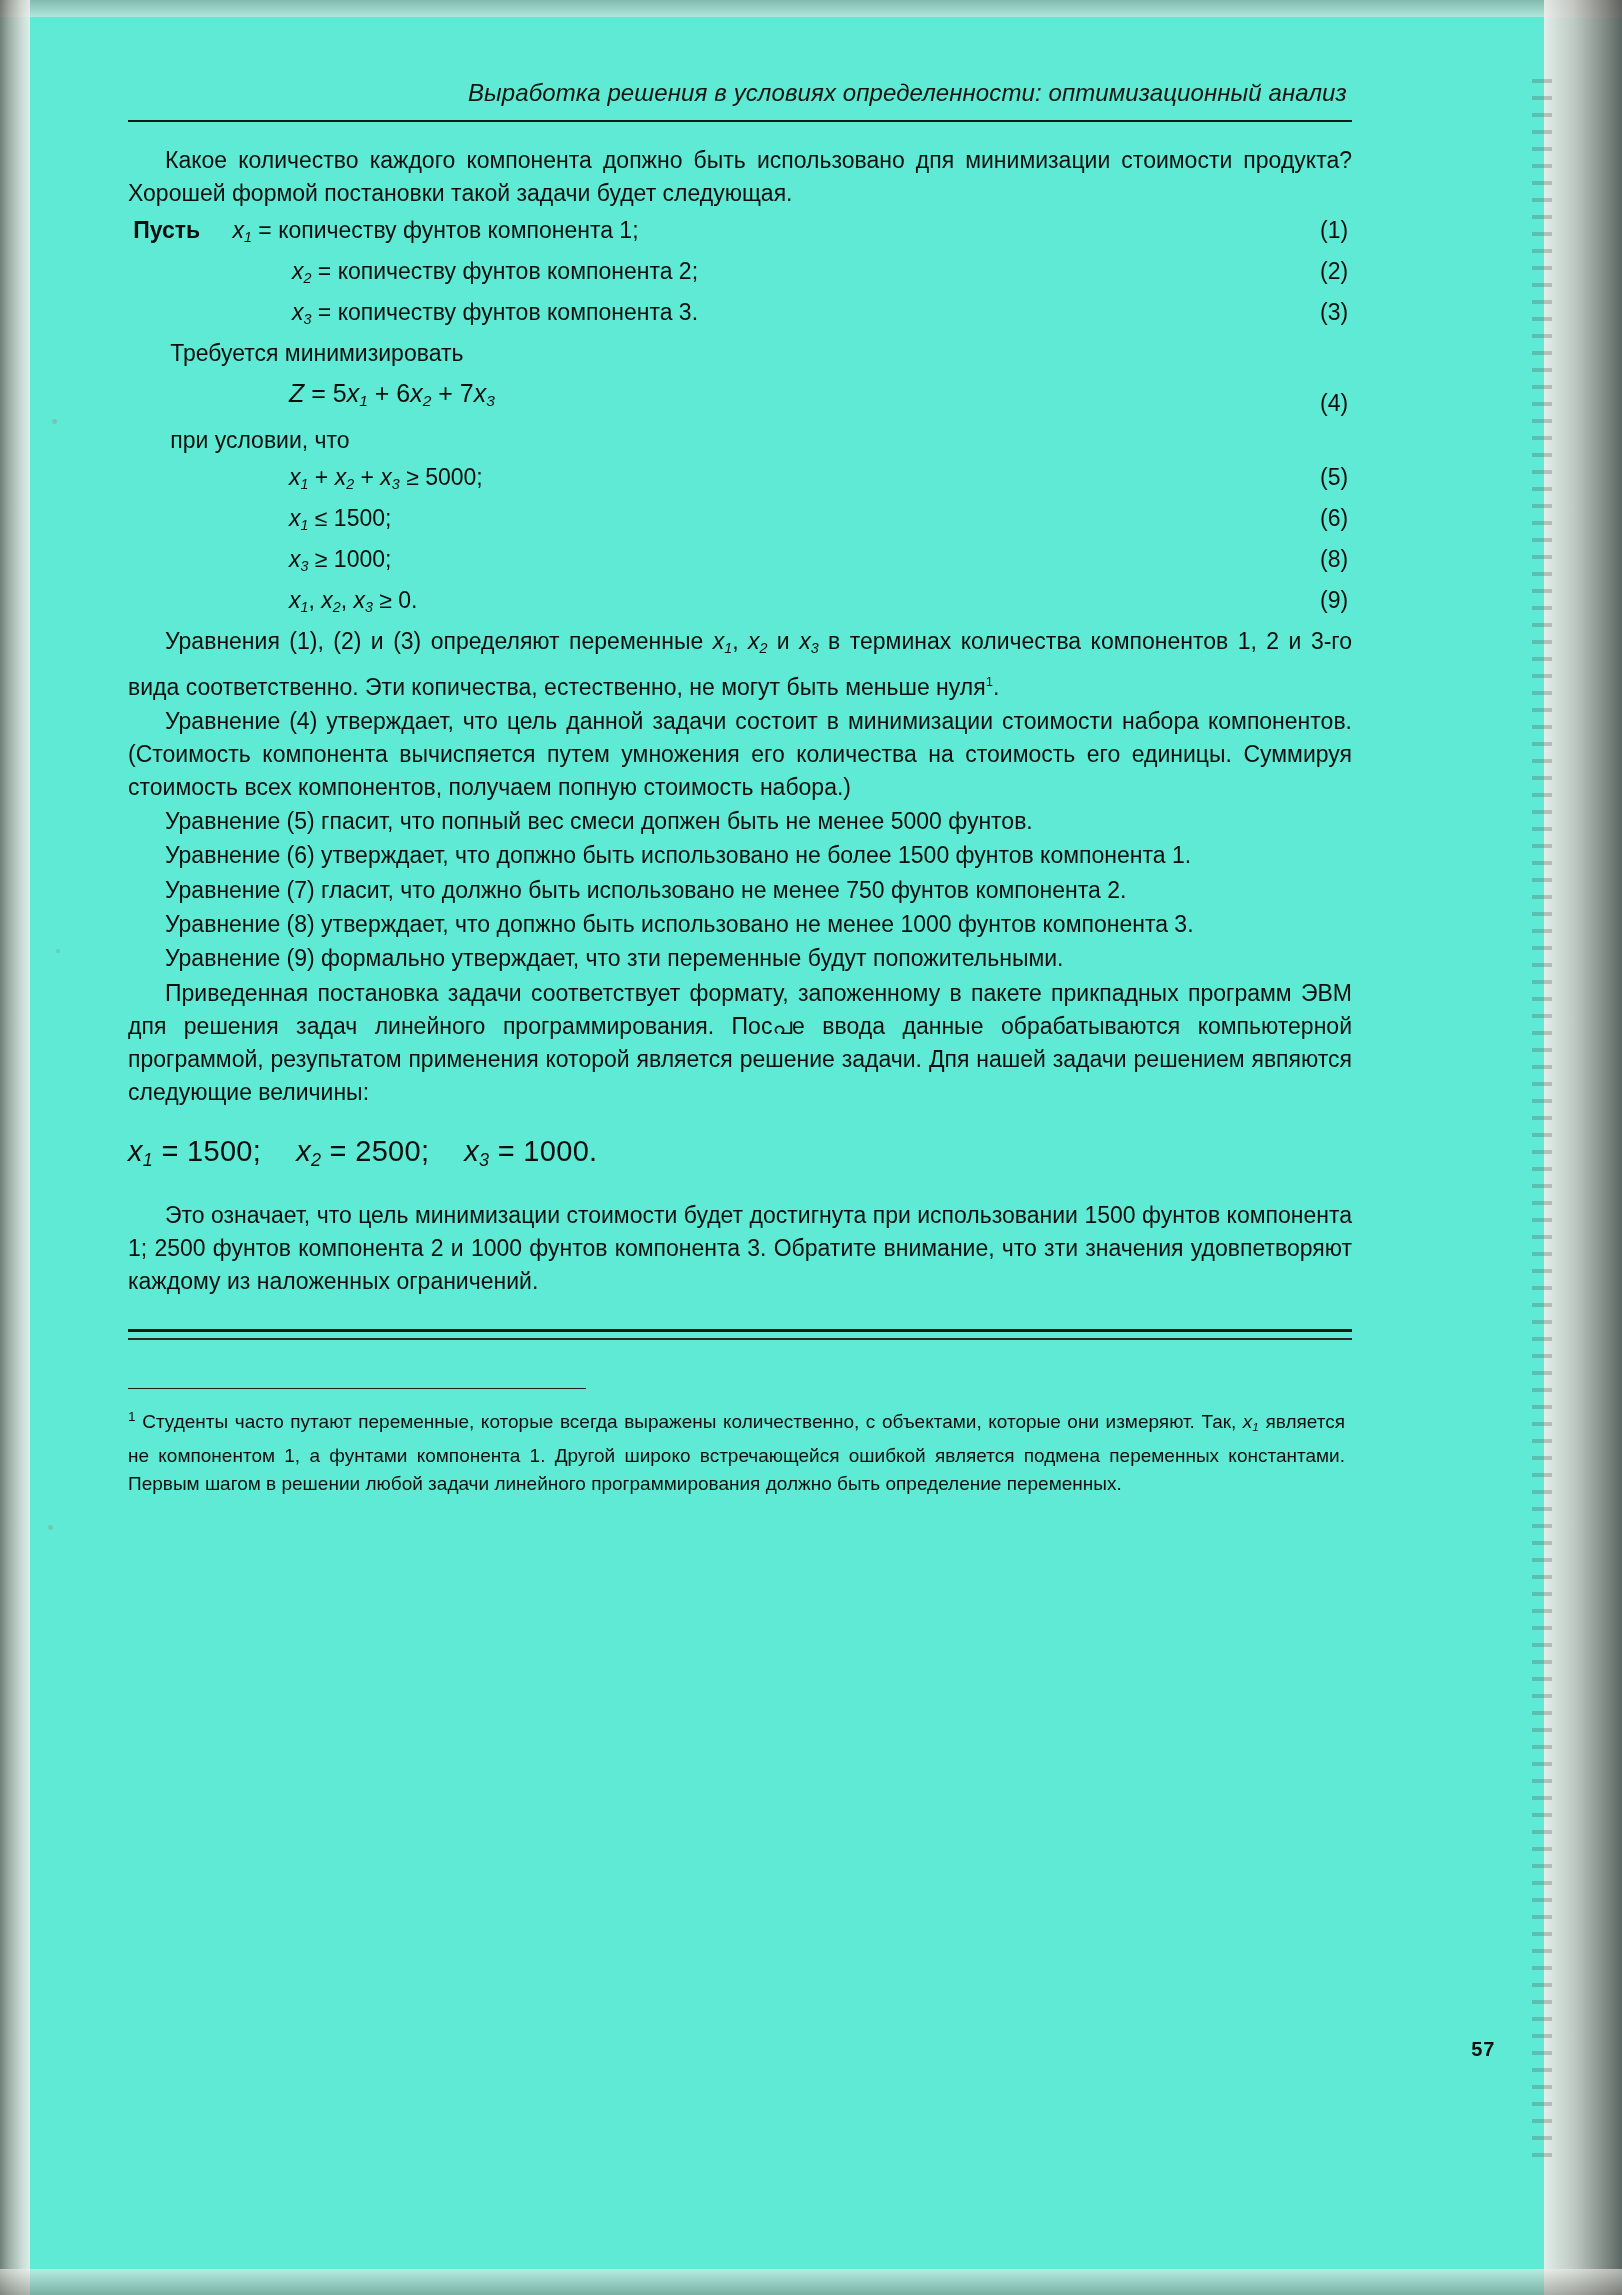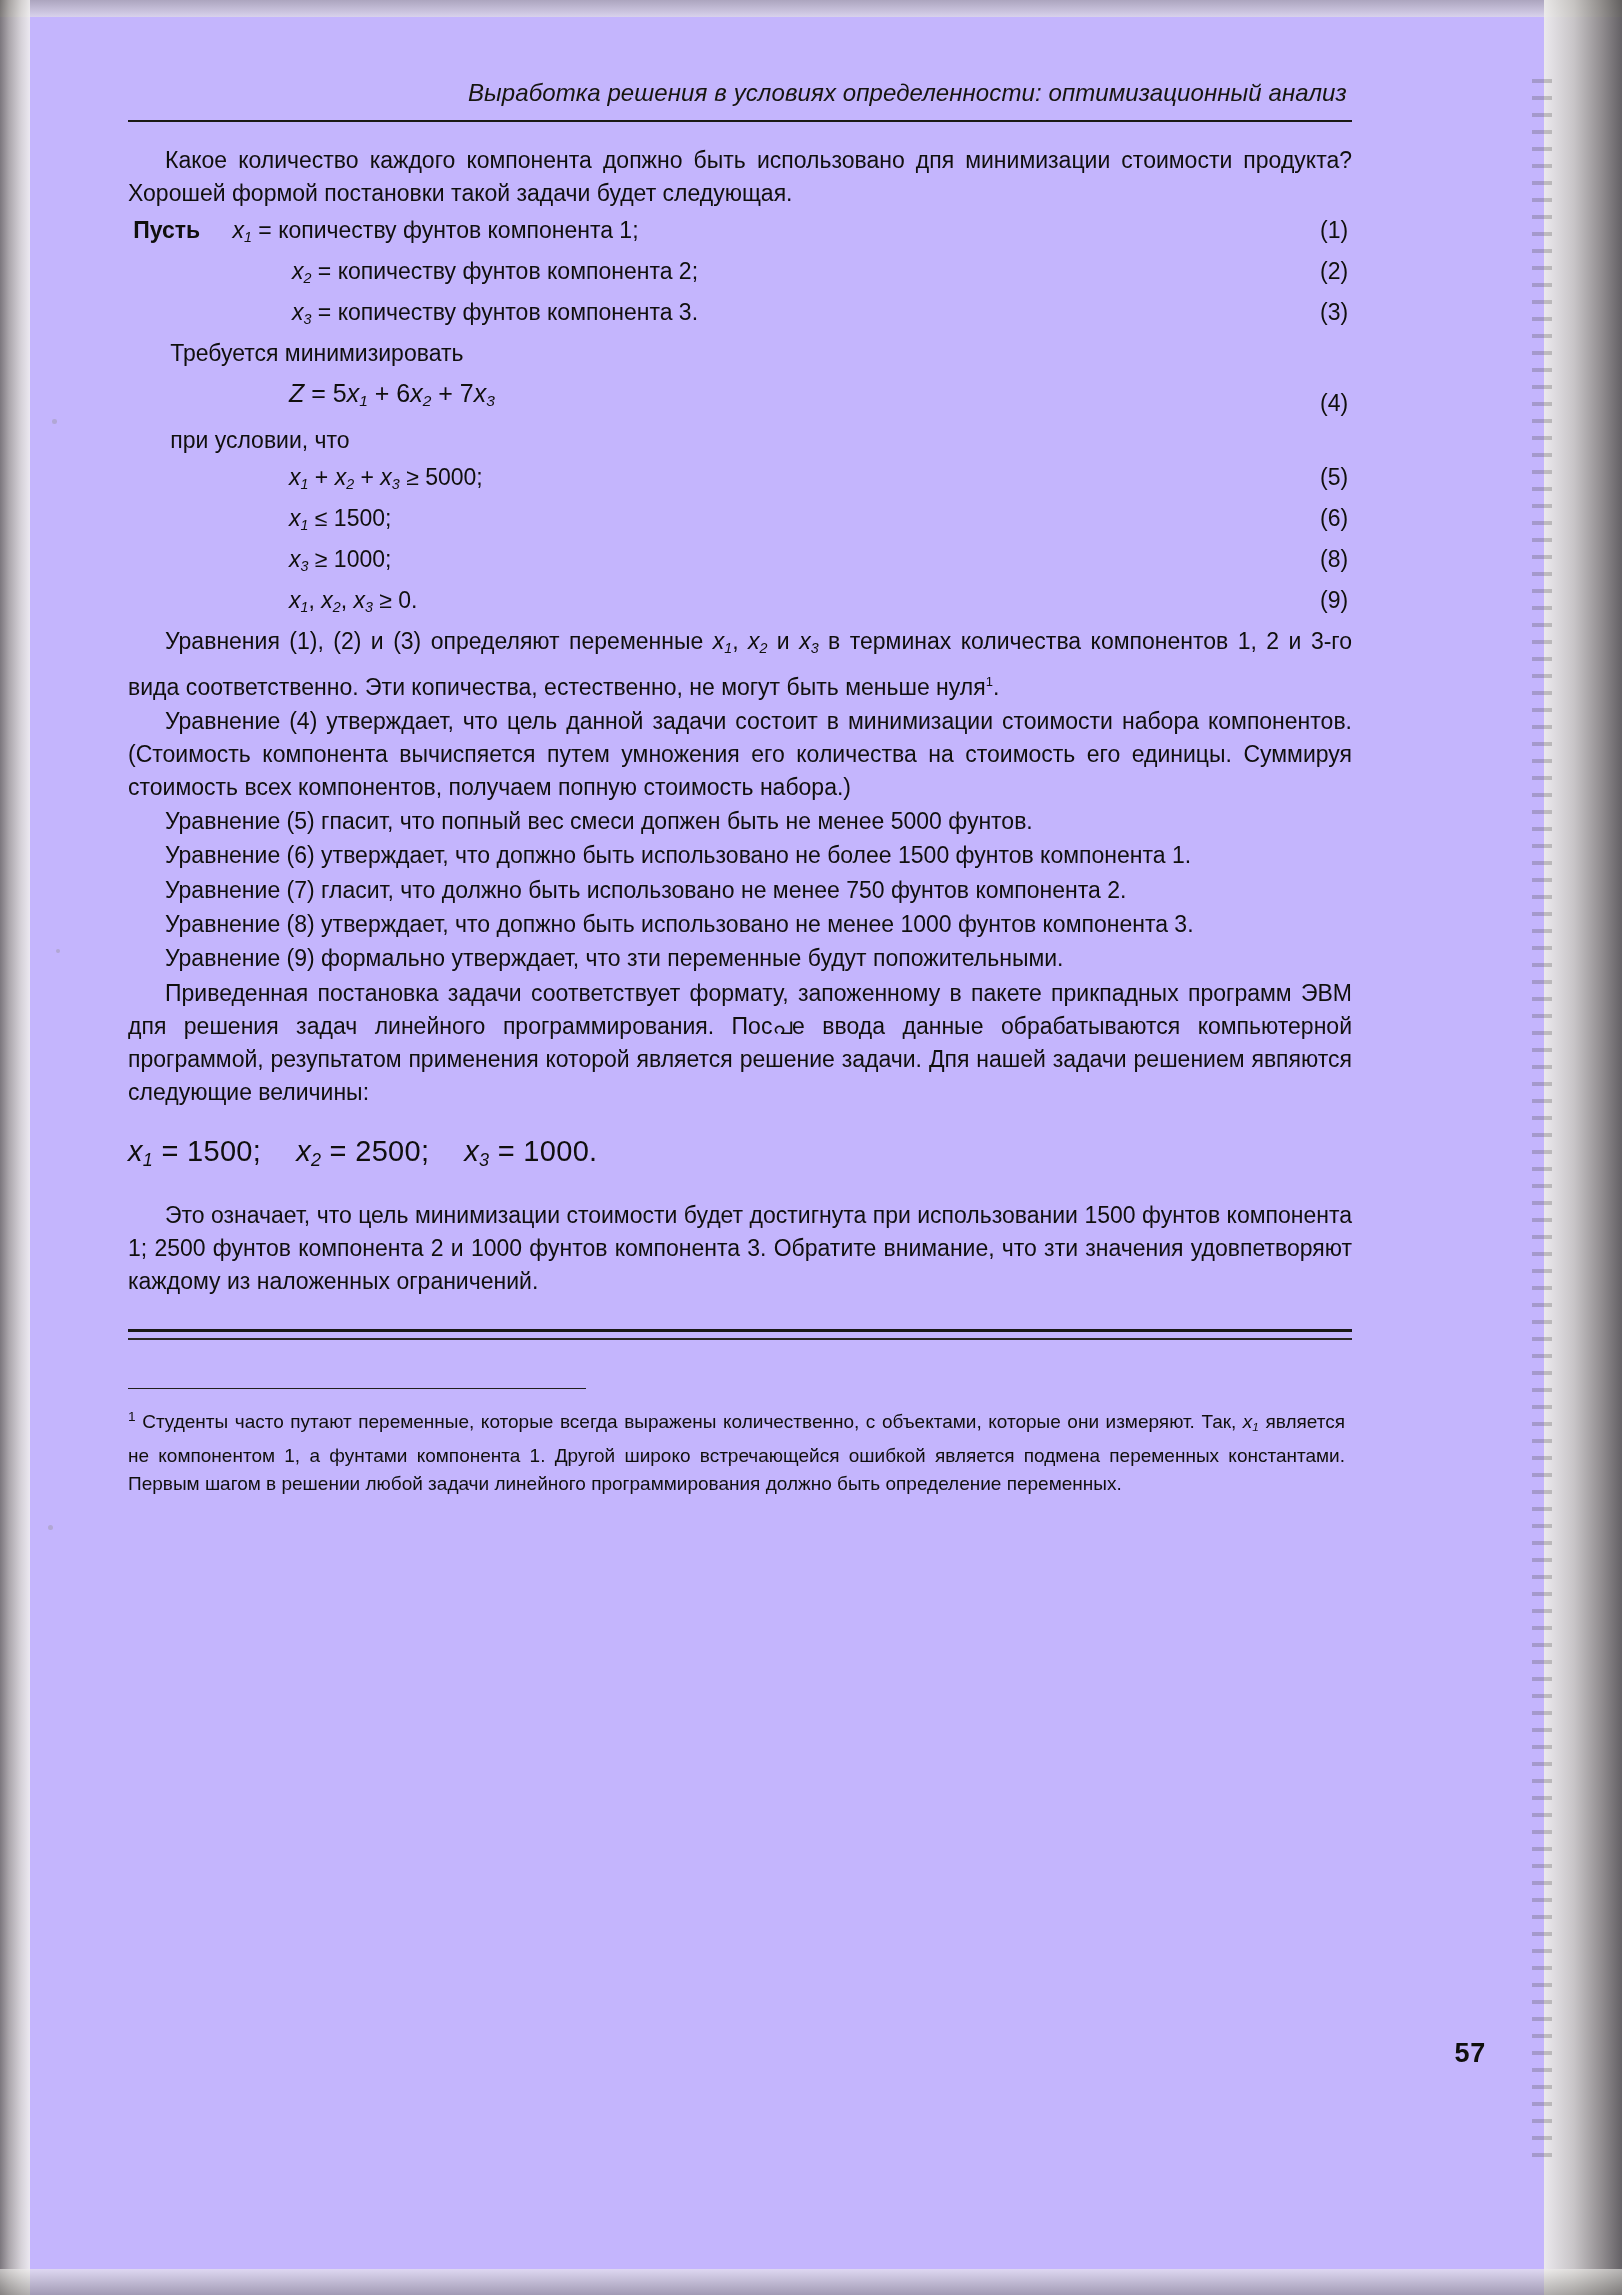--- a/index.html
+++ b/index.html
@@ -4,21 +4,21 @@
 <style>
   html, body {
     margin: 0;
     padding: 0;
     background: #b9b7b2;
   }
   .page {
     position: relative;
     width: 1623px;
     height: 2295px;
-    background: #c4b5fd;
+    background: #5eead4;
     overflow: hidden;
     font-family: "Liberation Sans", sans-serif;
     color: #100f0d;
   }
   
   .scan-left-edge {
     position: absolute;
     left: 0; top: 0;
     width: 30px; height: 2295px;
     background: linear-gradient(90deg,#6f6c67 0%, #a7a49e 30%, #d9d7d2 70%, #f2f1ee 100%);
@@ -131,23 +131,23 @@
     line-height: 28px;
     text-align: justify;
     width: 1217px;
   }
   .footnote .fn-mark {
     font-size: 13.7px;
     vertical-align: super;
   }
   .page-num {
     position: absolute;
-    right: 137px;
+    right: 128px;
     top: 2038px;
-    font-size: 27px;
+    font-size: 20px;
     font-weight: 700;
     letter-spacing: 0.7px;
   }
   .sup-note {
     font-size: 13px;
     vertical-align: super;
   }
   .speck {
     position: absolute;
     background: #8e8b86;

